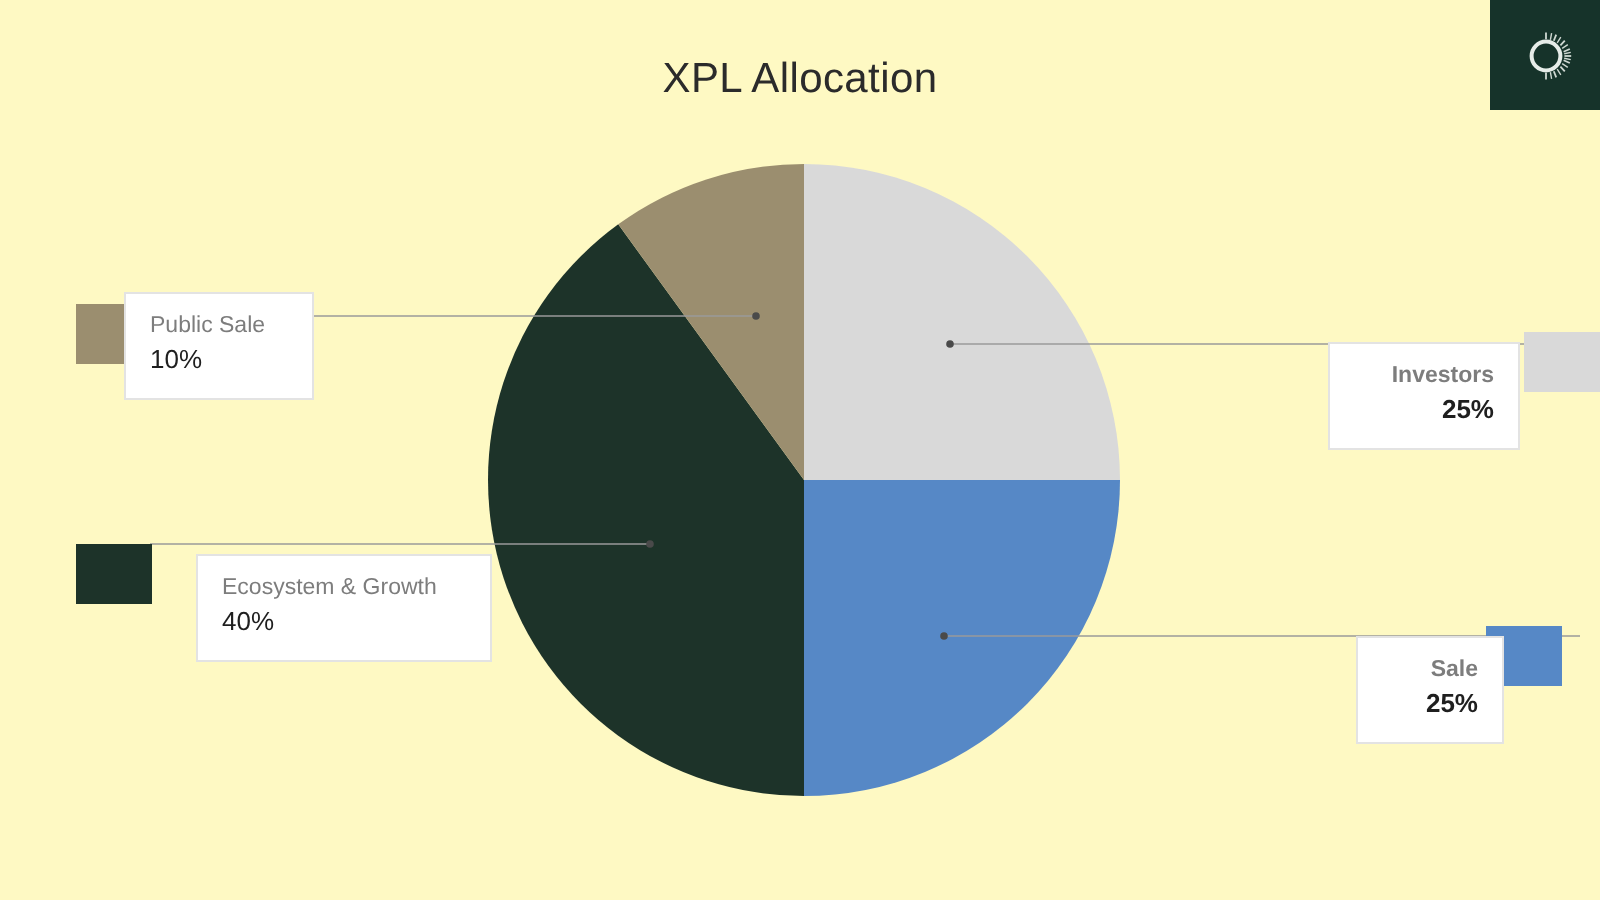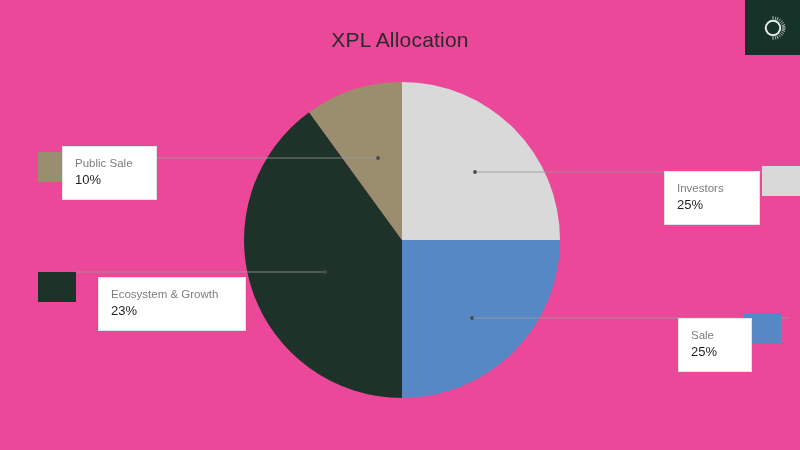--- a/index.html
+++ b/index.html
@@ -77,40 +77,40 @@
   }
   .callout-value {
     font-size: 13px;
     color: #1f1f1f;
     line-height: 18px;
     white-space: nowrap;
   }
   .callout-left .callout-label,
   .callout-left .callout-value { text-align: left; }
   .callout-right .callout-label,
-  .callout-right .callout-value { text-align: left; }
+  .callout-right .callout-value { text-align: right; font-weight: bold; }
 
   .swatch {
     position: absolute;
     width: 38px;
     height: 30px;
   }
 
   
   #leaders {
     position: absolute;
     left: 0; top: 0;
     width: 800px; height: 450px;
     pointer-events: none;
   }
 </style>
 </head>
 <body style="background: rgb(242, 242, 242);">
 
-<div id="slide" style="background: #ec4899;">
+<div id="slide" style="background: #fef9c3;">
 
   <div id="logo-badge" style="background: rgb(22, 51, 42);">
     <svg width="34" height="34" viewBox="0 0 34 34">
       <g stroke="#cfd8d2" stroke-width="0.9" fill="none">
         <circle cx="17" cy="17" r="7.2" stroke="#e6ece8" stroke-width="2"></circle>
         <line x1="17" y1="5.2" x2="17" y2="8.6"></line>
         <line x1="22.1" y1="6.3" x2="20.9" y2="9.4"></line>
         <line x1="26.4" y1="9.3" x2="24.2" y2="11.7"></line>
         <line x1="28.9" y1="13.5" x2="25.8" y2="14.9"></line>
         <line x1="29.6" y1="17" x2="26.2" y2="17"></line>
@@ -163,21 +163,21 @@
     <div class="callout-card" style="left:62px; top:146px; width:95px;">
       <div class="callout-label">Public Sale</div>
       <div class="callout-value">10%</div>
     </div>
   </div>
 
   <div class="callout callout-left">
     <div class="swatch" style="left: 38px; top: 272px; background: rgb(29, 51, 41);"></div>
     <div class="callout-card" style="left:62px; top:277px; width:148px;margin-left:36px;">
       <div class="callout-label">Ecosystem &amp; Growth</div>
-      <div class="callout-value">23%</div>
+      <div class="callout-value">40%</div>
     </div>
   </div>
 
   <div class="callout callout-right">
     <div class="swatch" style="left: 762px; top: 166px; background: rgb(217, 217, 217);"></div>
     <div class="callout-card" style="left:664px; top:171px; width:96px;">
       <div class="callout-label">Investors</div>
       <div class="callout-value">25%</div>
     </div>
   </div>

